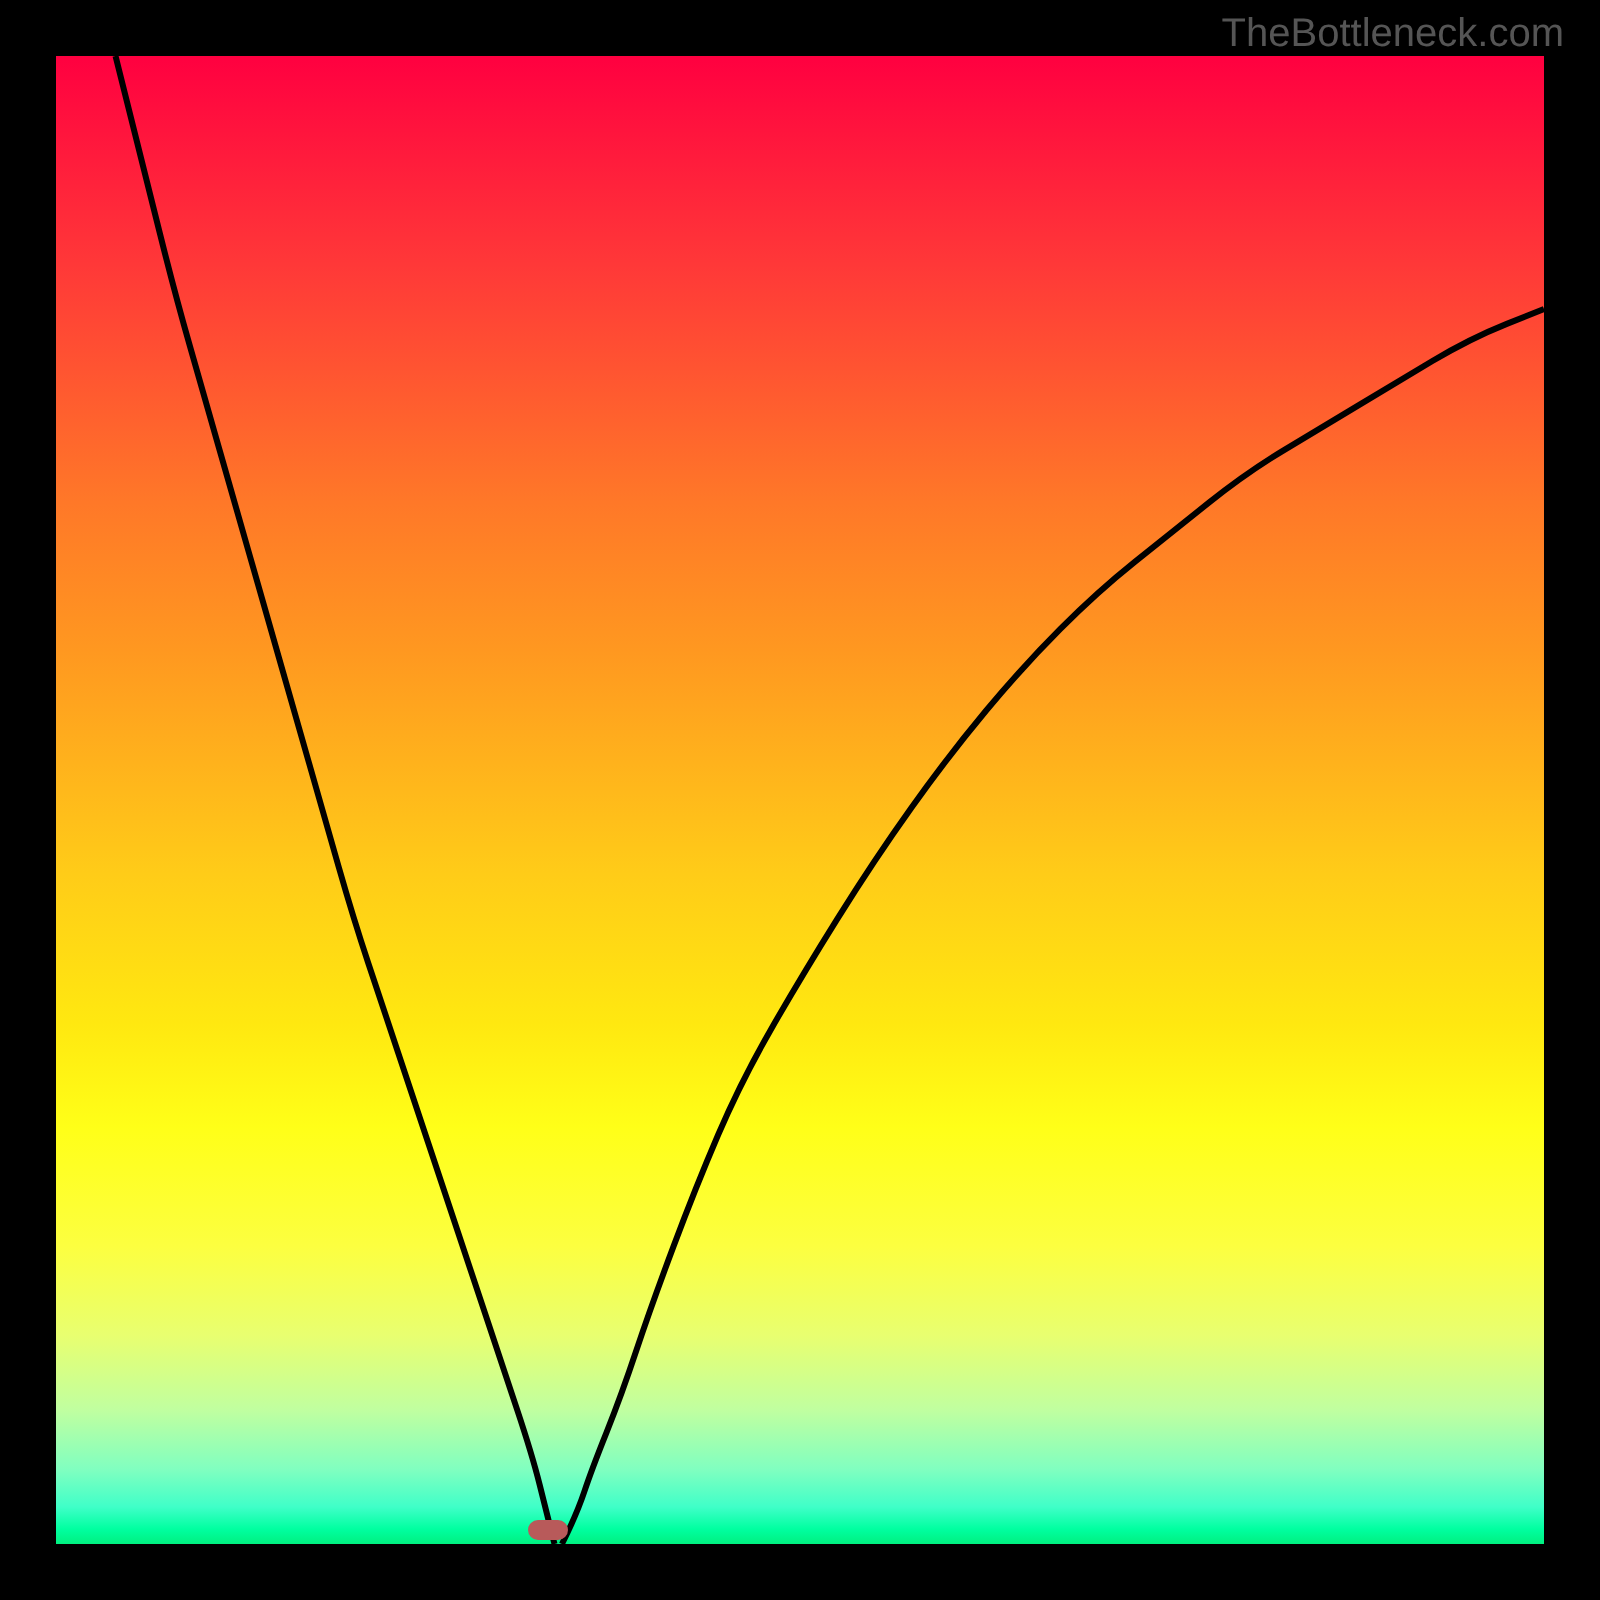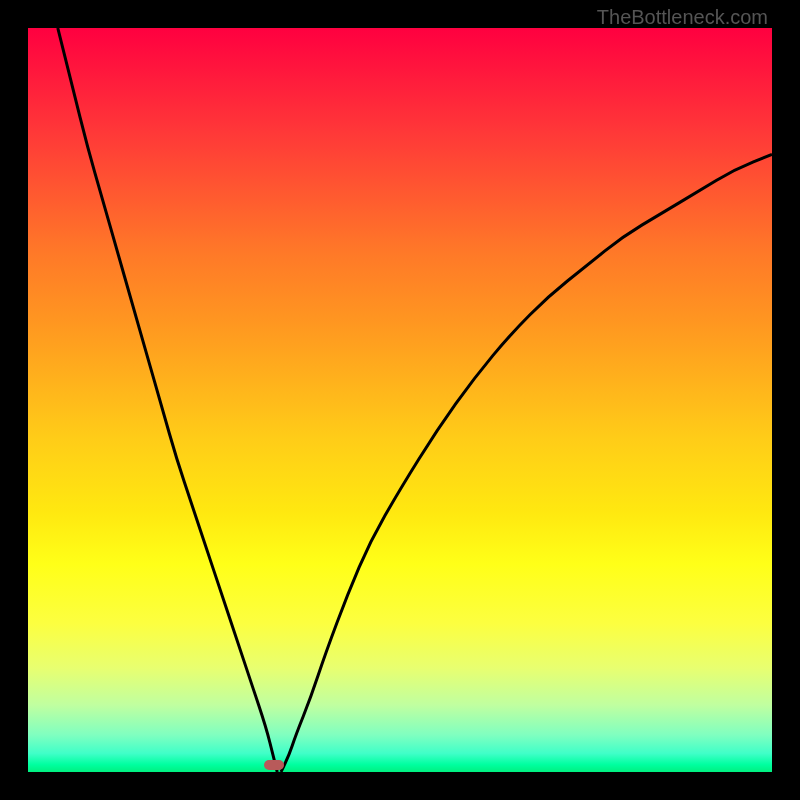--- a/index.html
+++ b/index.html
@@ -10,21 +10,21 @@
     body {
       width: 800px;
       height: 800px;
       background: #000;
       position: relative;
       overflow: hidden;
     }
     .watermark {
       position: absolute;
       top: 6px;
-      right: 32px;
+      right: 18px;
       color: #555;
       font-family: Arial, sans-serif;
       font-size: 20px;
       font-weight: 500;
       z-index: 10;
     }
     .plot-area {
       position: absolute;
       left: 28px;
       top: 28px;

